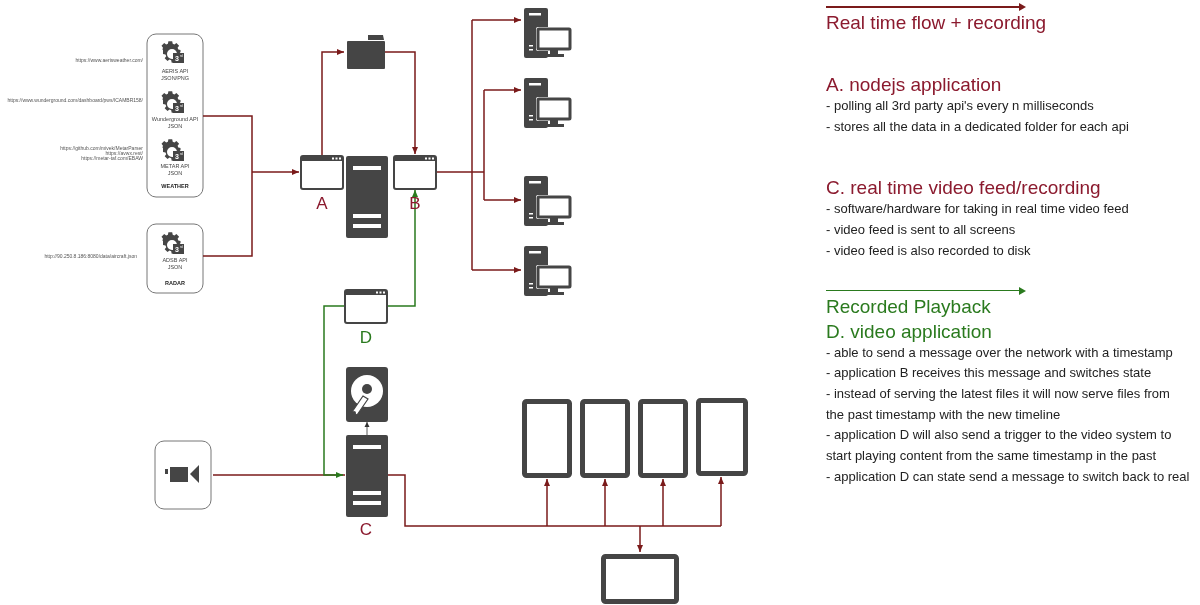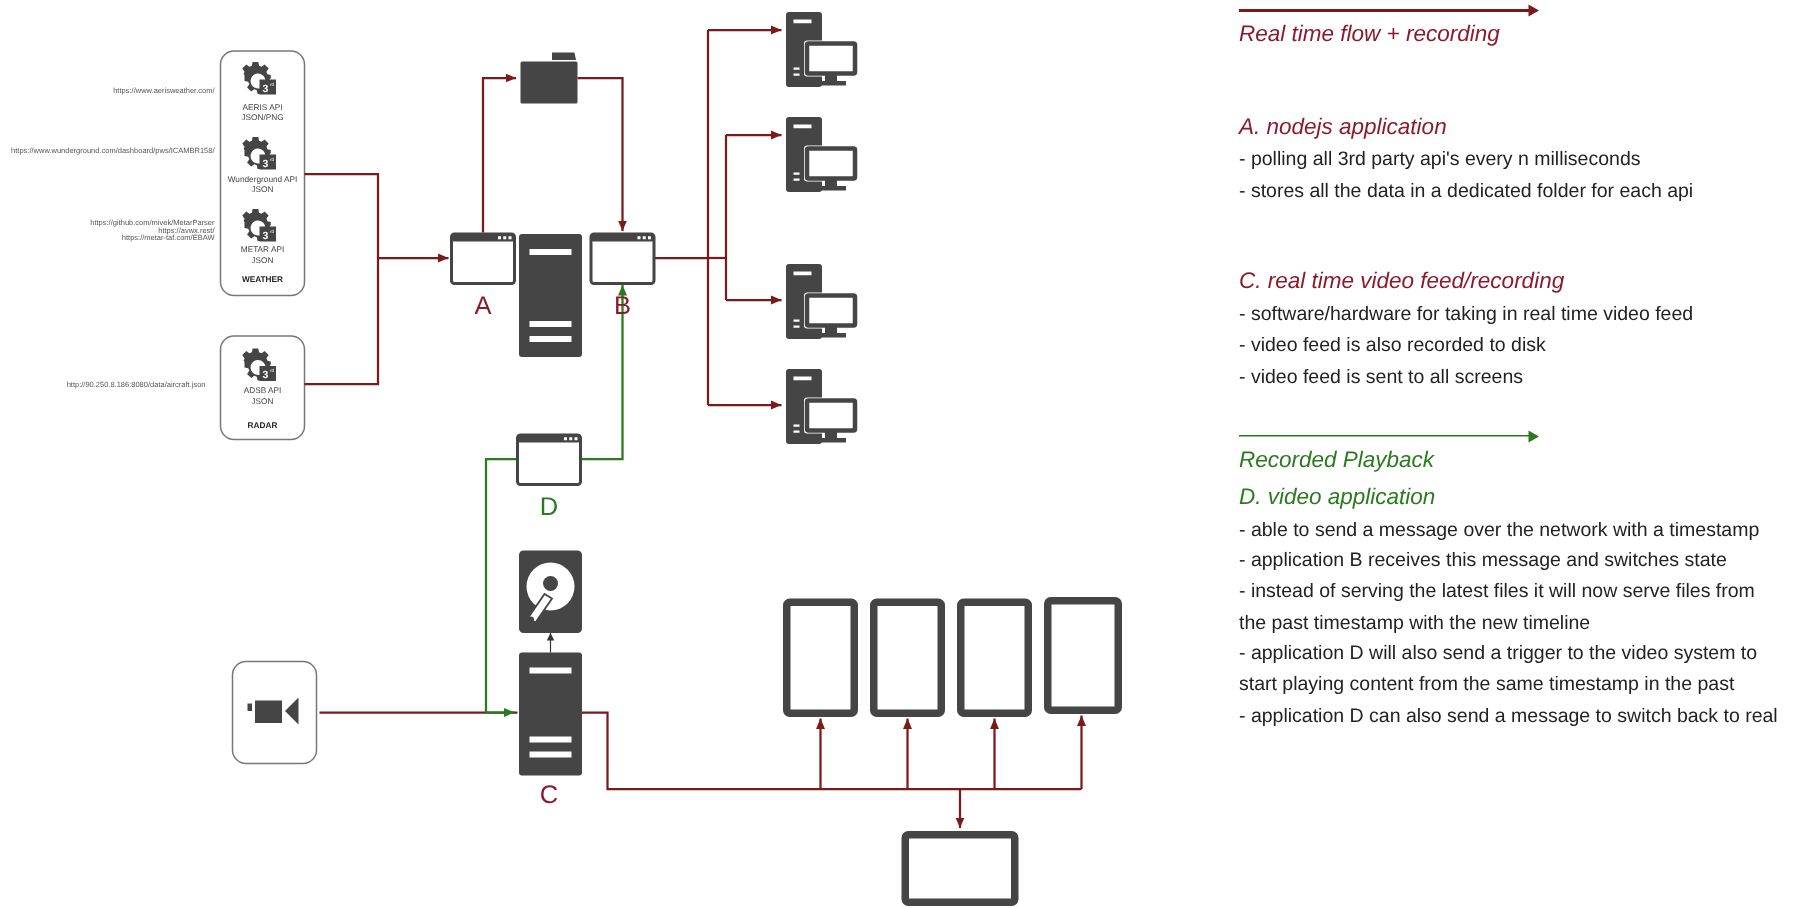--- a/index.html
+++ b/index.html
@@ -3,21 +3,21 @@
 <meta charset="utf-8">
 <style>
   html, body { margin:0; padding:0; background:#ffffff; }
   body { width:1200px; height:605px; position:relative; overflow:hidden; font-family:"Liberation Sans", sans-serif; }
   #diagram { position:absolute; left:0; top:0; width:800px; height:605px; }
   .url { font-family:"Liberation Sans", sans-serif; font-size:5px; fill:#555; }
   .api-label { font-family:"Liberation Sans", sans-serif; font-size:5.5px; fill:#444; }
   .group-label { font-family:"Liberation Sans", sans-serif; font-size:5.5px; fill:#222; font-weight:bold; }
   .node-letter { font-family:"Liberation Sans", sans-serif; font-size:17px; }
   #notes { position:absolute; left:826px; top:0; width:374px; }
-  .section-head { font-size:15px; line-height:22px; margin:0;font-style:italic; }
+  .section-head { font-size:19px; line-height:22px; margin:0; }
   .red { color:#8b1a2e;margin-top:40px; }
   .green { color:#2a7a1e; }
   .bullet { font-size:13px; color:#222; line-height:20.7px; margin:0; }
   .legend-arrow { position:relative; height:2px; width:200px; }
   .legend-arrow .line { position:absolute; left:0; top:0; height:1.5px; width:196px; }
   .legend-arrow .head { position:absolute; right:0; top:-3px; width:0; height:0; border-top:4px solid transparent; border-bottom:4px solid transparent; border-left:7px solid; }
 </style>
 </head>
 <body>
 
@@ -204,34 +204,34 @@
   <div style="margin-top:3px">
     <p class="section-head red">A. nodejs application</p>
     <p class="bullet">- polling all 3rd party api's every n milliseconds</p>
     <p class="bullet">- stores all the data in a dedicated folder for each api</p>
   </div>
 
 
   <div style="margin-top:8px">
     <p class="section-head red">C. real time video feed/recording</p>
     <p class="bullet">- software/hardware for taking in real time video feed</p>
+    <p class="bullet">- video feed is sent to all screens</p>
     <p class="bullet">- video feed is also recorded to disk</p>
-    <p class="bullet">- video feed is sent to all screens</p>
   </div>
 
   <div style="height:28px"></div>
   <div class="legend-arrow">
     <div class="line" style="background:#2a7a1e"></div>
       <div class="head" style="border-left-color:#2a7a1e"></div>
   </div>
   <p class="section-head green" style="margin-top:4px">Recorded Playback</p>
 
   <div style="margin-top:3px">
     <p class="section-head green">D. video application</p>
     <p class="bullet">- able to send a message over the network with a timestamp</p>
     <p class="bullet">- application B receives this message and switches state</p>
     <p class="bullet">- instead of serving the latest files it will now serve files from</p>
     <p class="bullet">the past timestamp with the new timeline</p>
     <p class="bullet">- application D will also send a trigger to the video system to</p>
     <p class="bullet">start playing content from the same timestamp in the past</p>
-    <p class="bullet">- application D can also send a message to switch back to real</p>
+    <p class="bullet">- application D can state send a message to switch back to real</p>
   </div>
 </div>
 
 </body></html>

